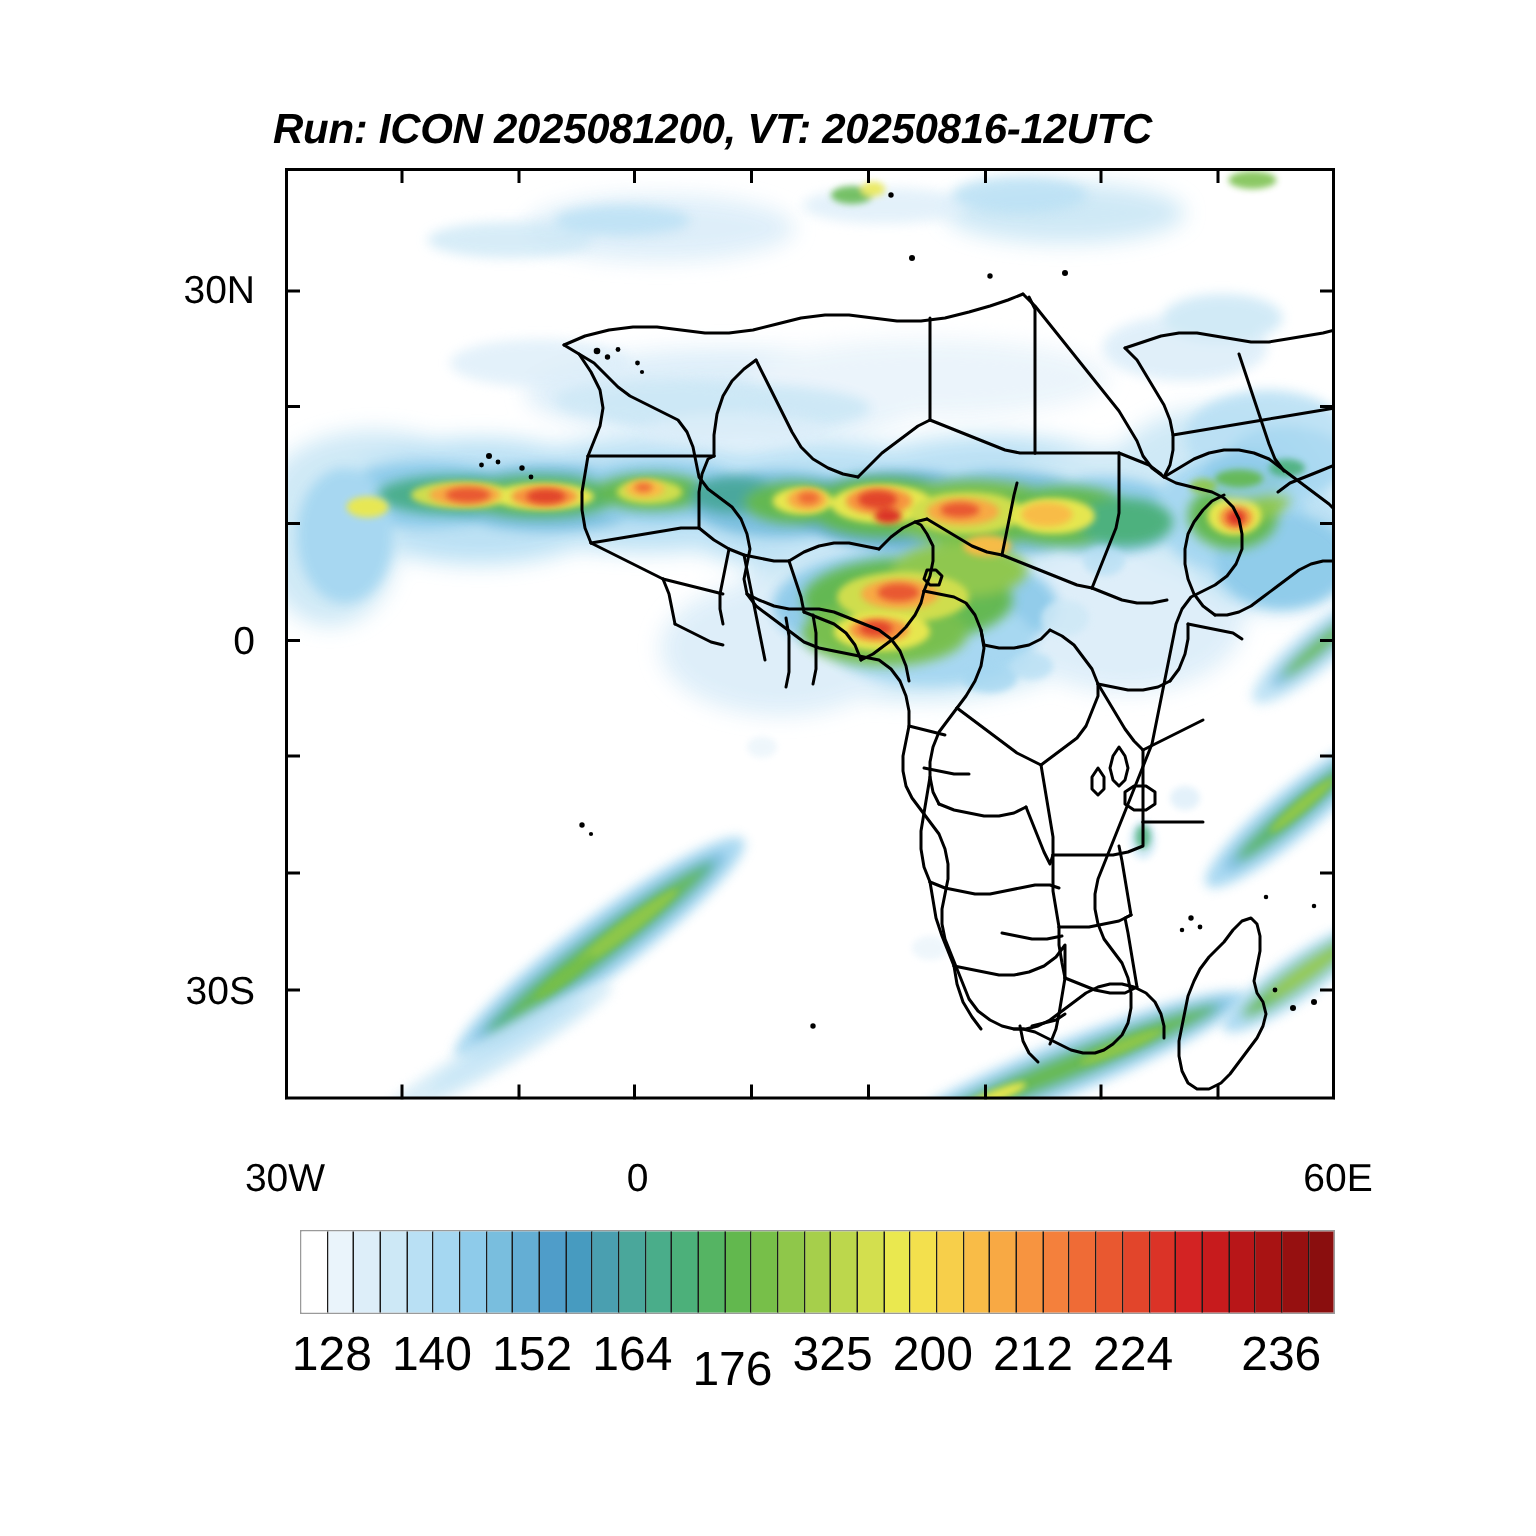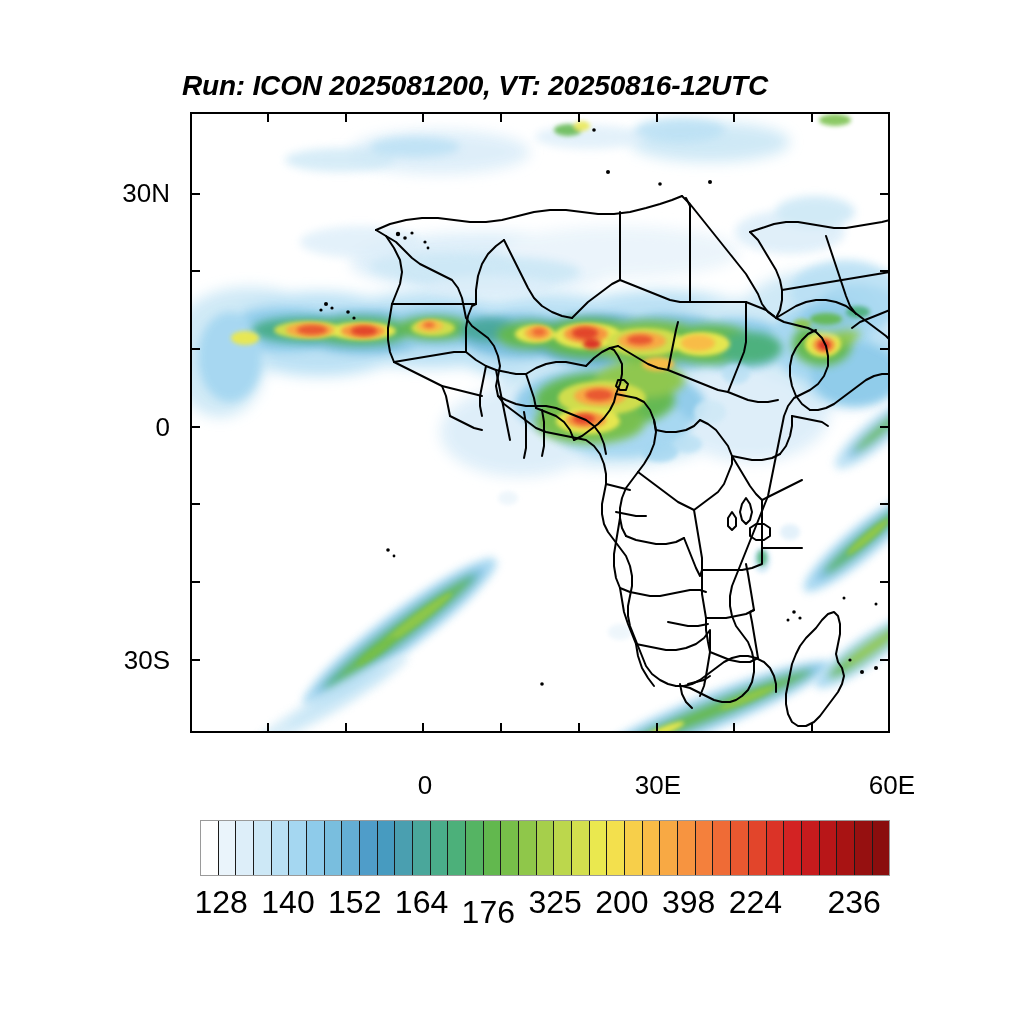--- a/index.html
+++ b/index.html
@@ -479,22 +479,22 @@
       </g>
     </svg>
 
     <div id="plot-frame"></div>
   </div>
 
   <div class="tick-label ylab" style="left:60px;top:178px;width:110px;">30N</div>
   <div class="tick-label ylab" style="left:60px;top:412px;width:110px;">0</div>
   <div class="tick-label ylab" style="left:60px;top:645px;width:110px;">30S</div>
 
+  <div class="tick-label" style="left:110px;top:770px;width:160px;text-align:center;">30W</div>
   <div class="tick-label" style="left:345px;top:770px;width:160px;text-align:center;">0</div>
-  <div class="tick-label" style="left:578px;top:770px;width:160px;text-align:center;">30E</div>
   <div class="tick-label" style="left:812px;top:770px;width:160px;text-align:center;">60E</div>
 
   <div id="colorbar-wrap">
     <div id="colorbar">
         <div class="cell" title="120–124" style="background: rgb(255, 255, 255);"></div>
         <div class="cell" title="124–128" style="background: rgb(234, 244, 251);"></div>
         <div class="cell" title="128–132" style="background: rgb(221, 238, 249);"></div>
         <div class="cell" title="132–136" style="background: rgb(205, 232, 246);"></div>
         <div class="cell" title="136–140" style="background: rgb(185, 224, 244);"></div>
         <div class="cell" title="140–144" style="background: rgb(165, 215, 241);"></div>
@@ -534,18 +534,18 @@
       </div>
   </div>
   <div id="cb-labels">
       <div class="cb-label" style="left: 194.516px; top: 884px; width: 100px;">128</div>
       <div class="cb-label" style="left: 261.29px; top: 884px; width: 100px;">140</div>
       <div class="cb-label" style="left: 328.065px; top: 884px; width: 100px;">152</div>
       <div class="cb-label" style="left: 394.839px; top: 884px; width: 100px;">164</div>
       <div class="cb-label" style="left: 461.613px; top: 884px; width: 100px; margin-top: 10px;">176</div>
       <div class="cb-label" style="left: 528.387px; top: 884px; width: 100px;">325</div>
       <div class="cb-label" style="left: 595.161px; top: 884px; width: 100px;">200</div>
-      <div class="cb-label" style="left: 661.935px; top: 884px; width: 100px;">398</div>
+      <div class="cb-label" style="left: 661.935px; top: 884px; width: 100px;">212</div>
       <div class="cb-label" style="left: 728.71px; top: 884px; width: 100px;">224</div>
       <div class="cb-label" style="left: 795.484px; top: 884px; width: 100px; margin-left: 32px;">236</div>
     </div>
 
 </div>
 
 </body></html>

